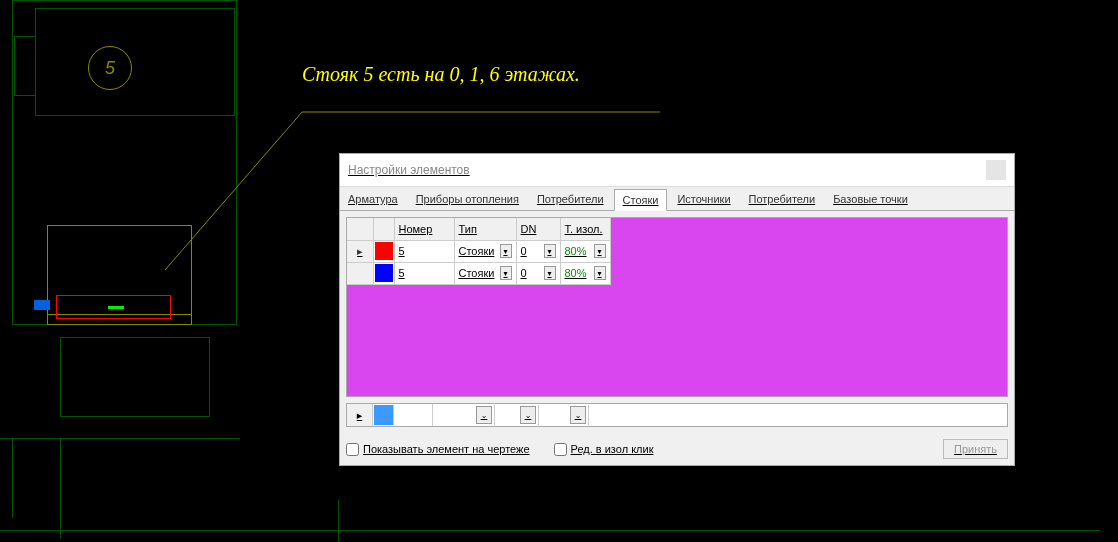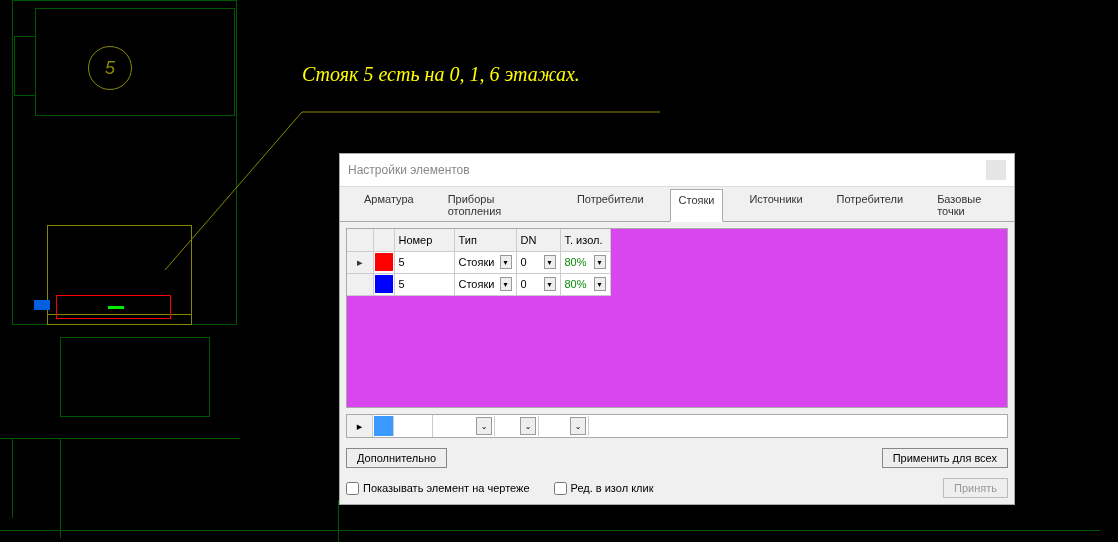--- a/index.html
+++ b/index.html
@@ -56,20 +56,21 @@
 
     
     .dialog {
       position: absolute;
       left: 339px; top: 153px;
       width: 676px;
       background: #f0f0f0;
       border: 1px solid #aaa;
       display: flex;
       flex-direction: column;
+      text-decoration: underline;
     }
     .dlg-title {
       background: #fff;
       color: #888;
       padding: 6px 8px;
       font-size: 12px;
       border-bottom: 1px solid #ddd;
       display: flex;
       justify-content: space-between;
       align-items: center;
@@ -84,21 +85,20 @@
       border-bottom: 1px solid #aaa;
       padding-top: 2px;
       gap: 2px;
       font-size: 11px;
     }
     .tab {
       padding: 4px 8px;
       background: #f0f0f0;
       color: #333;
       cursor: pointer;
-      margin-left: 16px;
     }
     .tab.active {
       background: #fff;
       border: 1px solid #aaa;
       border-bottom: 1px solid #fff;
       margin-bottom: -1px;
     }
     .grid-wrap {
       padding: 6px;
       background: #f0f0f0;
@@ -297,24 +297,20 @@
           <span class="dd-arrow">⌄</span>
         </div>
       <div class="filter-dd" style="width:44px;">
           <span class="dd-arrow">⌄</span>
         </div>
       <div class="filter-dd" style="width:50px;">
           <span class="dd-arrow">⌄</span>
         </div>
     </div>
 
-    <div class="btn-row">
-      <button class="btn">Дополнительно</button>
-      <button class="btn">Применить для всех</button>
-    </div>
 
     <div class="chk-row">
       <div class="left">
         <label class="chk">
           <input type="checkbox" style="">
           <span>Показывать элемент на чертеже</span>
         </label>
         <label class="chk">
           <input type="checkbox" style="">
           <span>Ред. в изол клик</span>

